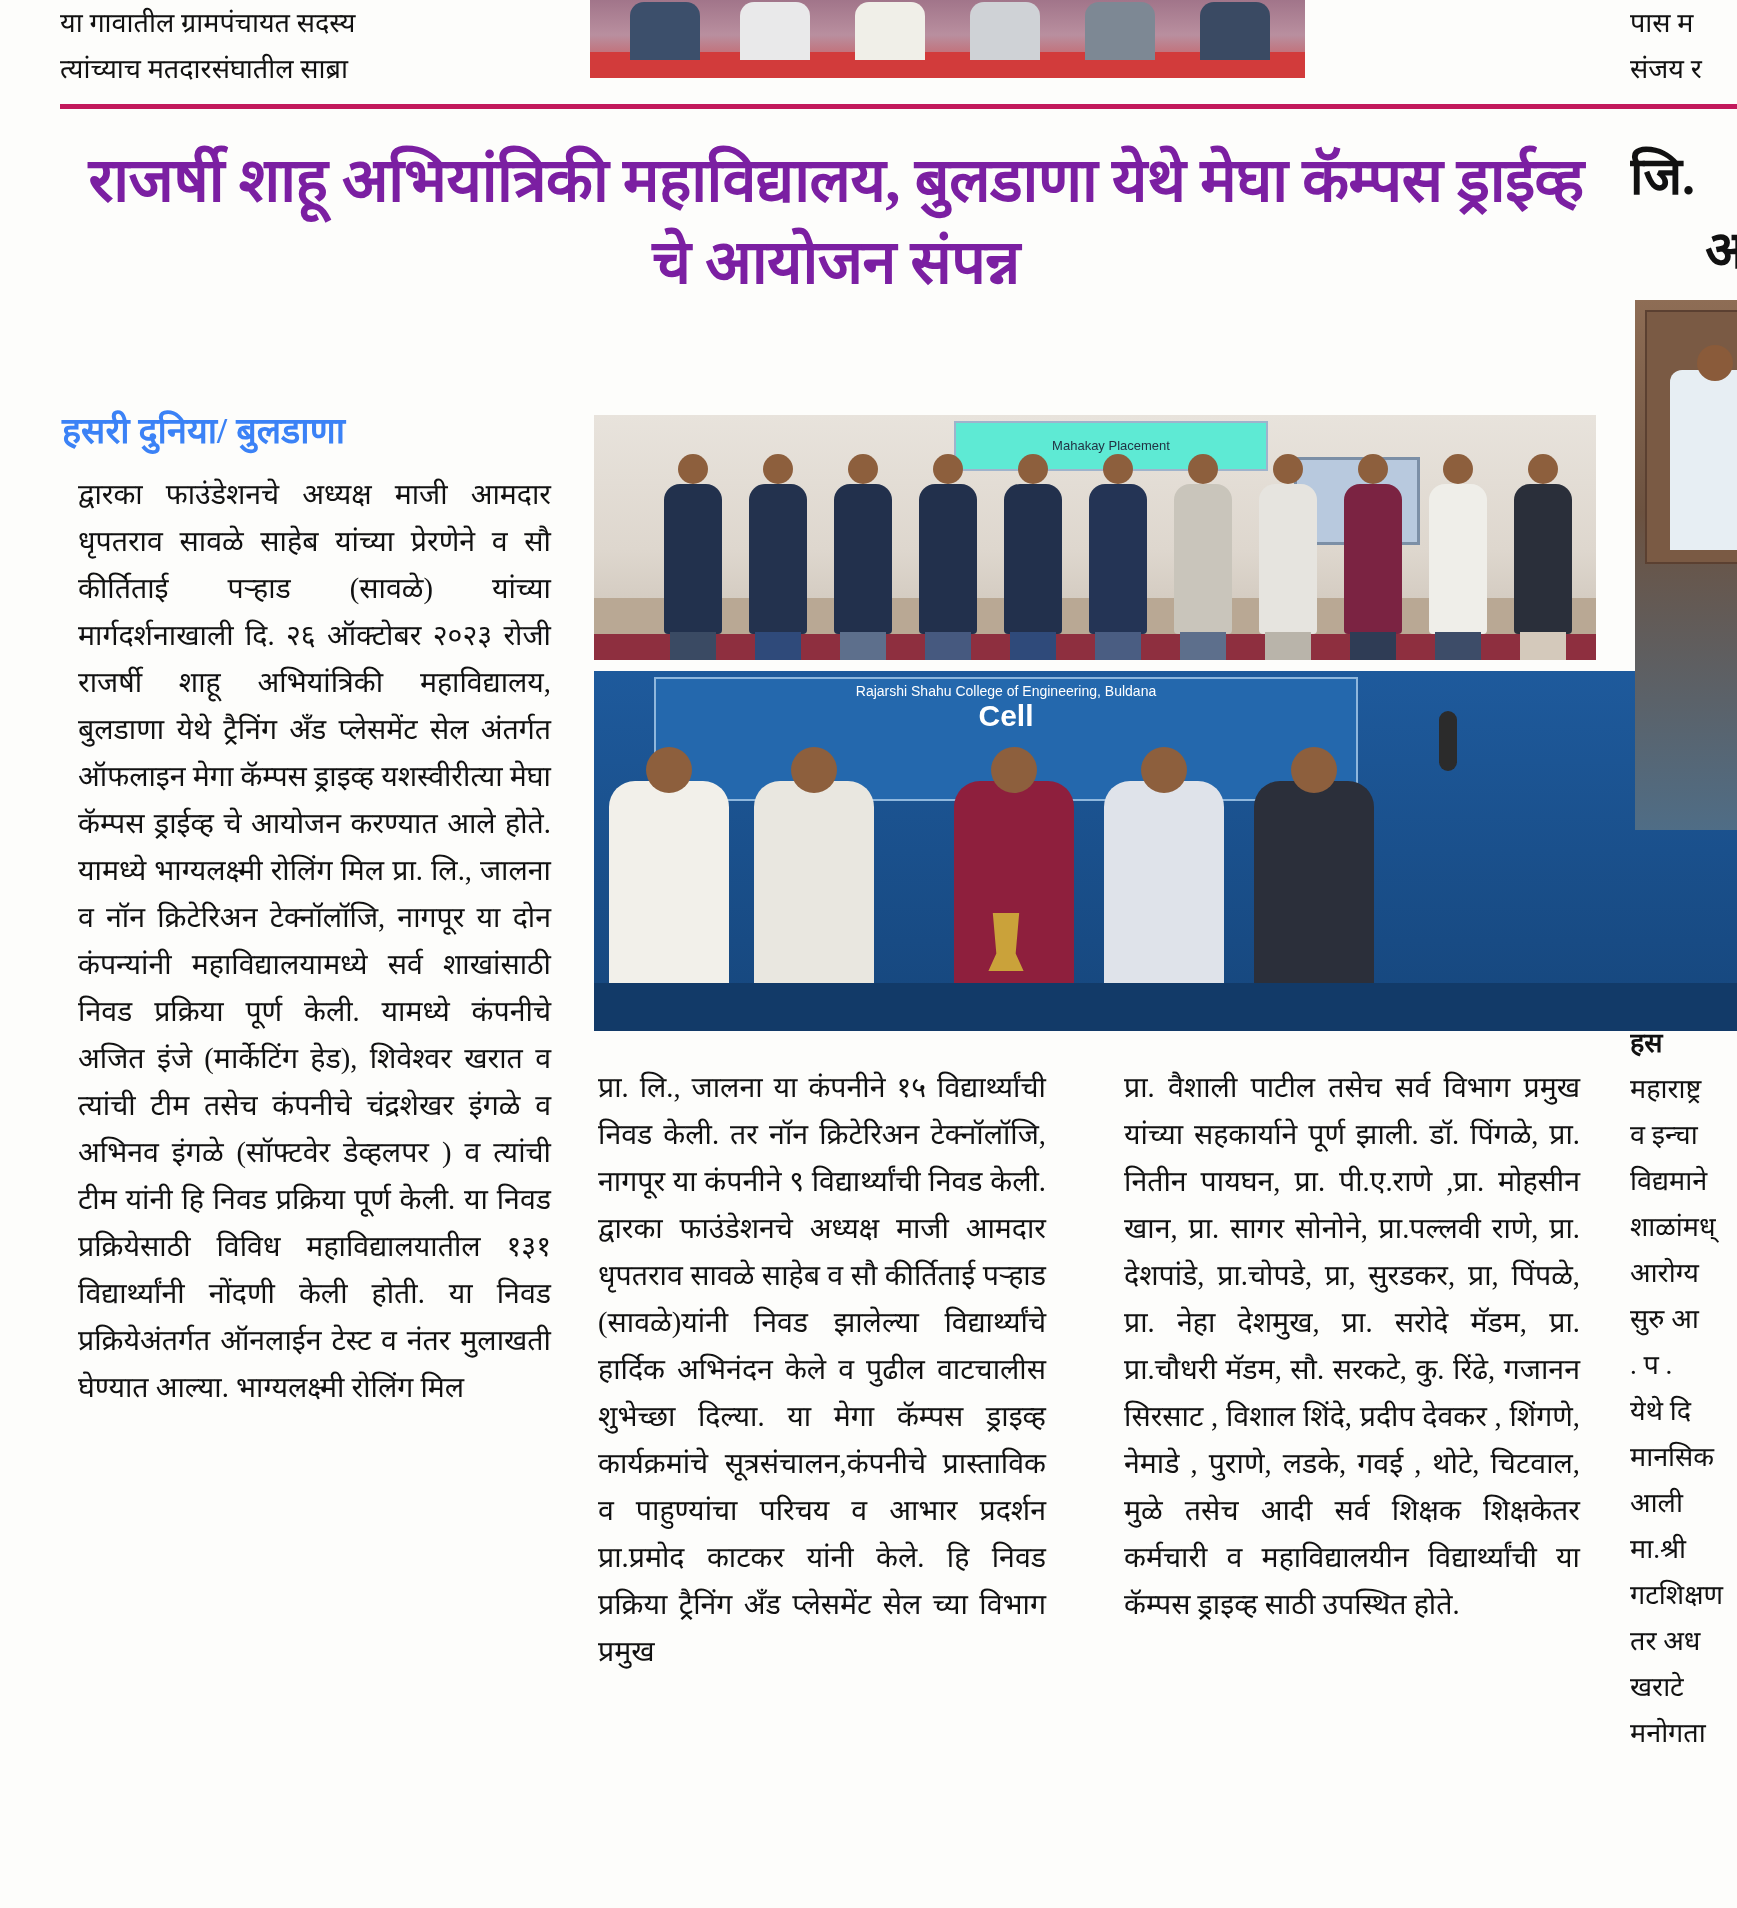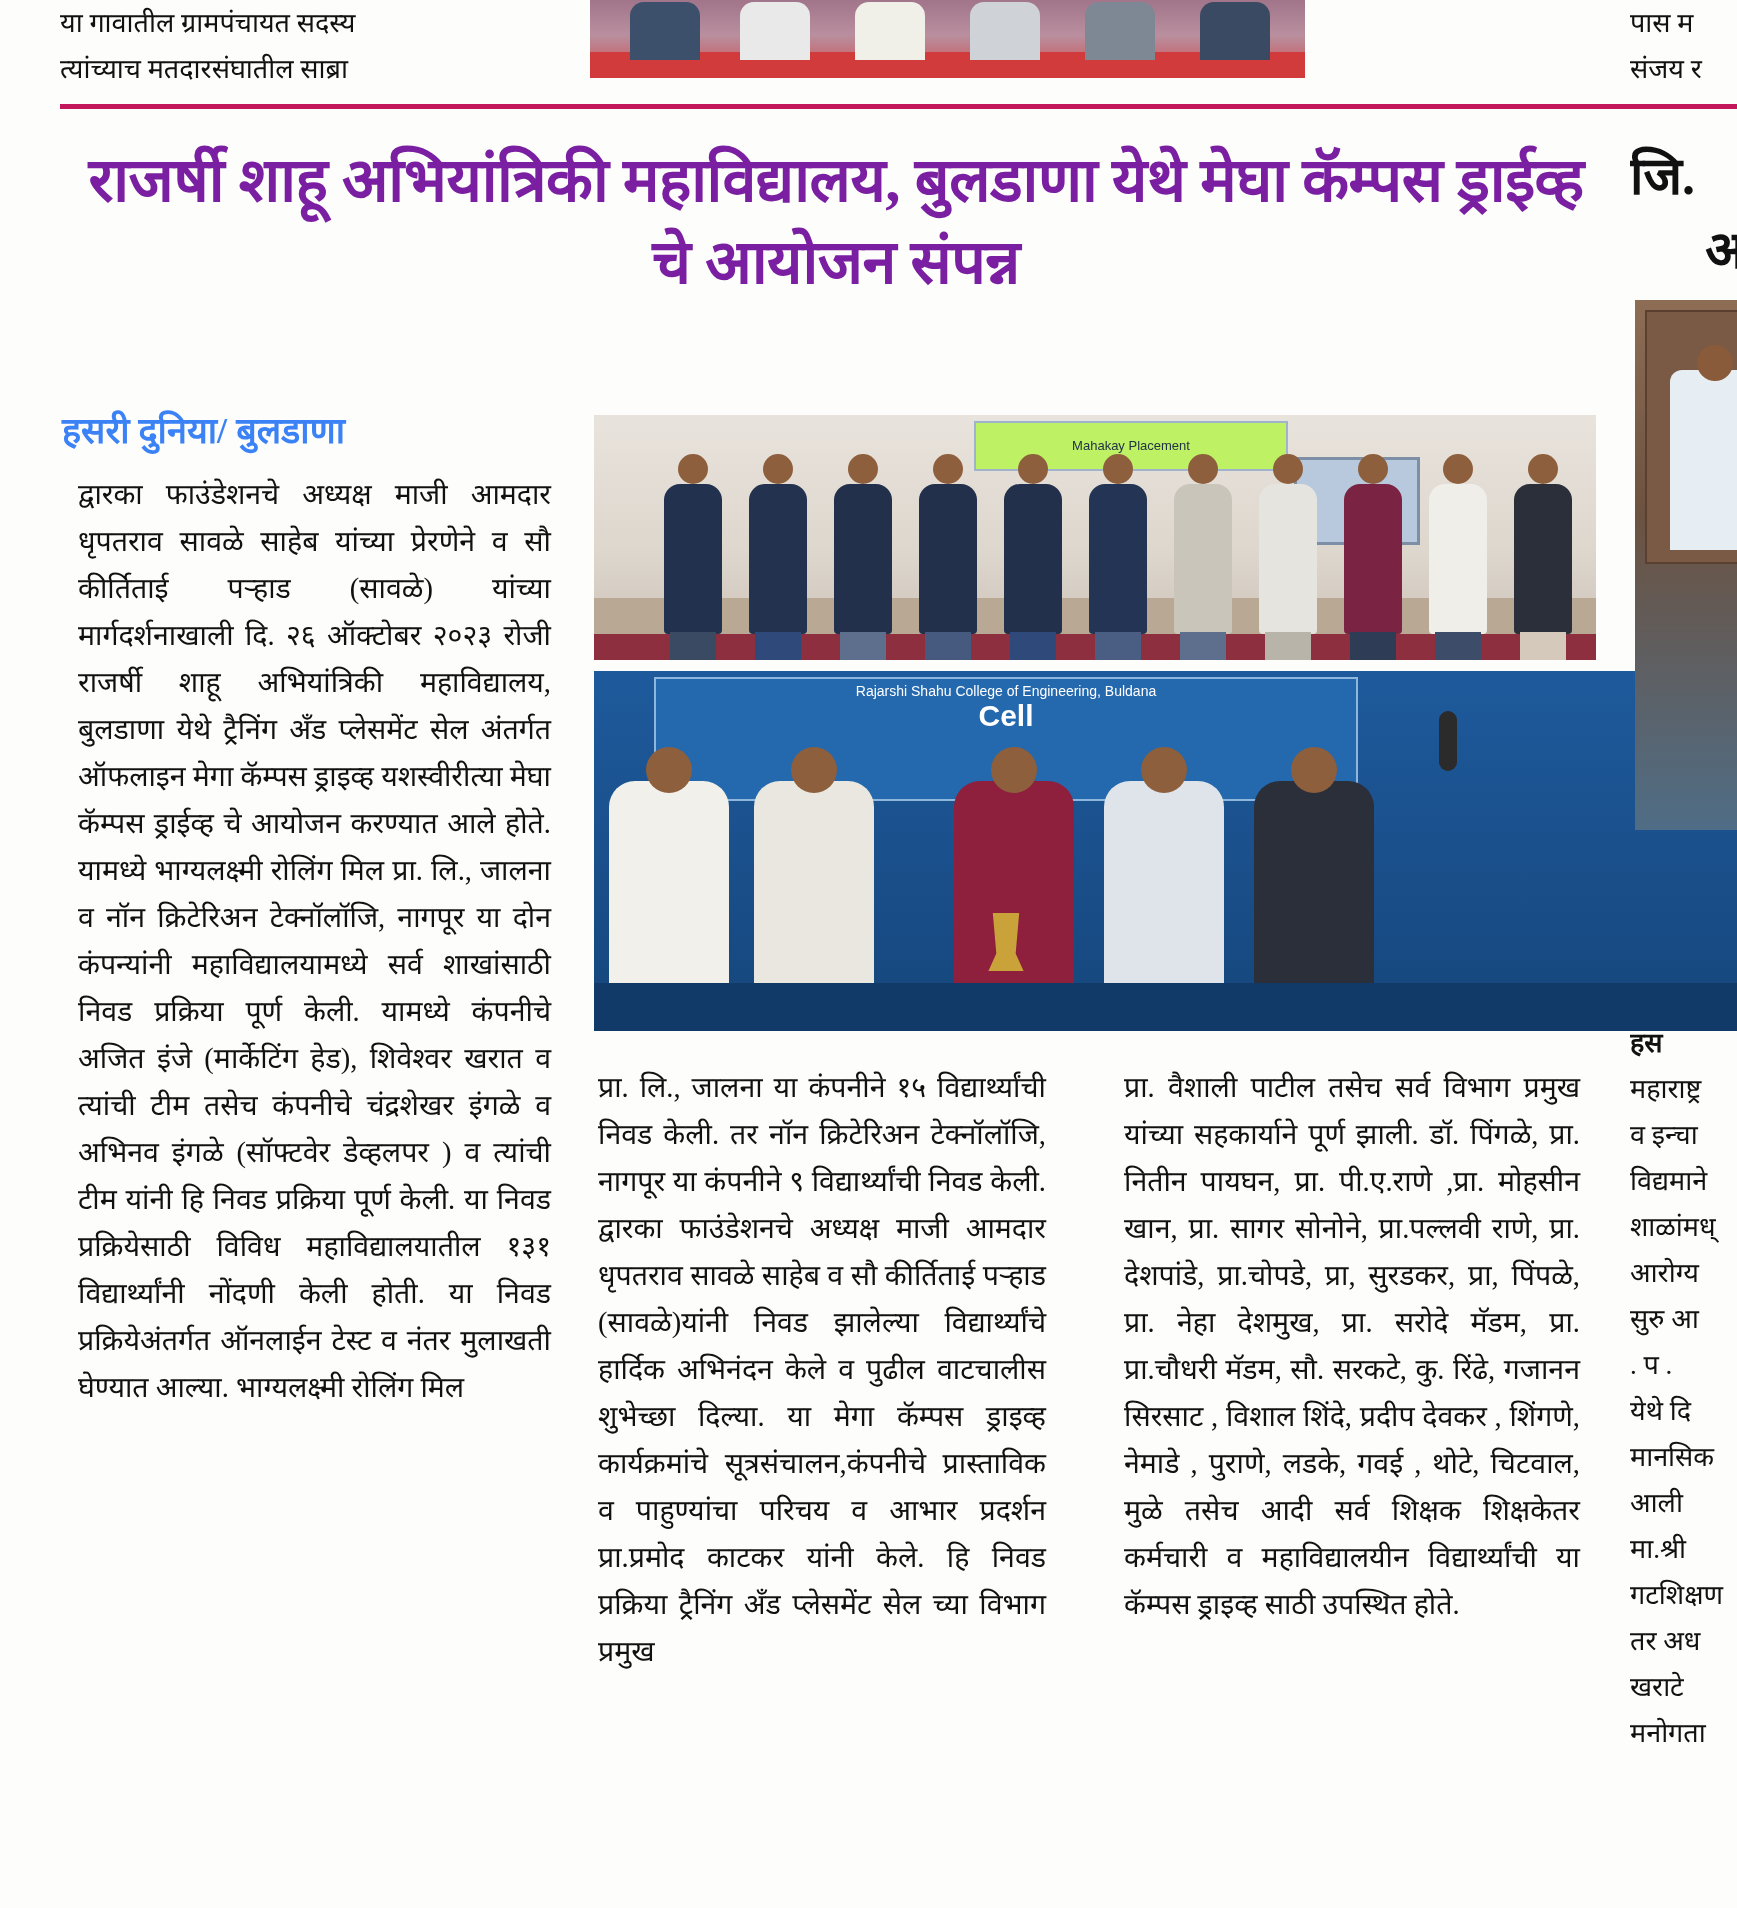--- a/index.html
+++ b/index.html
@@ -183,22 +183,22 @@
     width: 1210px;
     height: 360px;
     overflow: hidden;
     background: #1b4f86;
     margin-top: 6px;
   }
 
   
   .hall-wall { position:absolute; inset:0; background:linear-gradient(180deg,#e8e3dc 0%,#ded7ce 55%,#c9bfb3 100%); }
   .hall-banner {
-    position:absolute; left:380px; top:6px; width:310px; height:46px;
-    background:#bef264; border:2px solid #9fb3cc;
+    position:absolute; left:360px; top:6px; width:310px; height:46px;
+    background:#5eead4; border:2px solid #9fb3cc;
     font-size:13px; color:#234; text-align:center; line-height:46px;
     font-family:"Liberation Sans", sans-serif;
   }
   .hall-tv { position:absolute; left:700px; top:42px; width:120px; height:82px; background:#b8c9de; border:3px solid #7c8fa6; }
   .hall-stage { position:absolute; left:0; bottom:0; width:100%; height:62px; background:#b9a894; }
   .hall-floor { position:absolute; left:0; bottom:0; width:100%; height:26px; background:#8e2f3f; }
   .person-t {
     position:absolute; bottom:26px; width:58px; height:150px;
     background:#22314d; border-radius:16px 16px 4px 4px;
   }

